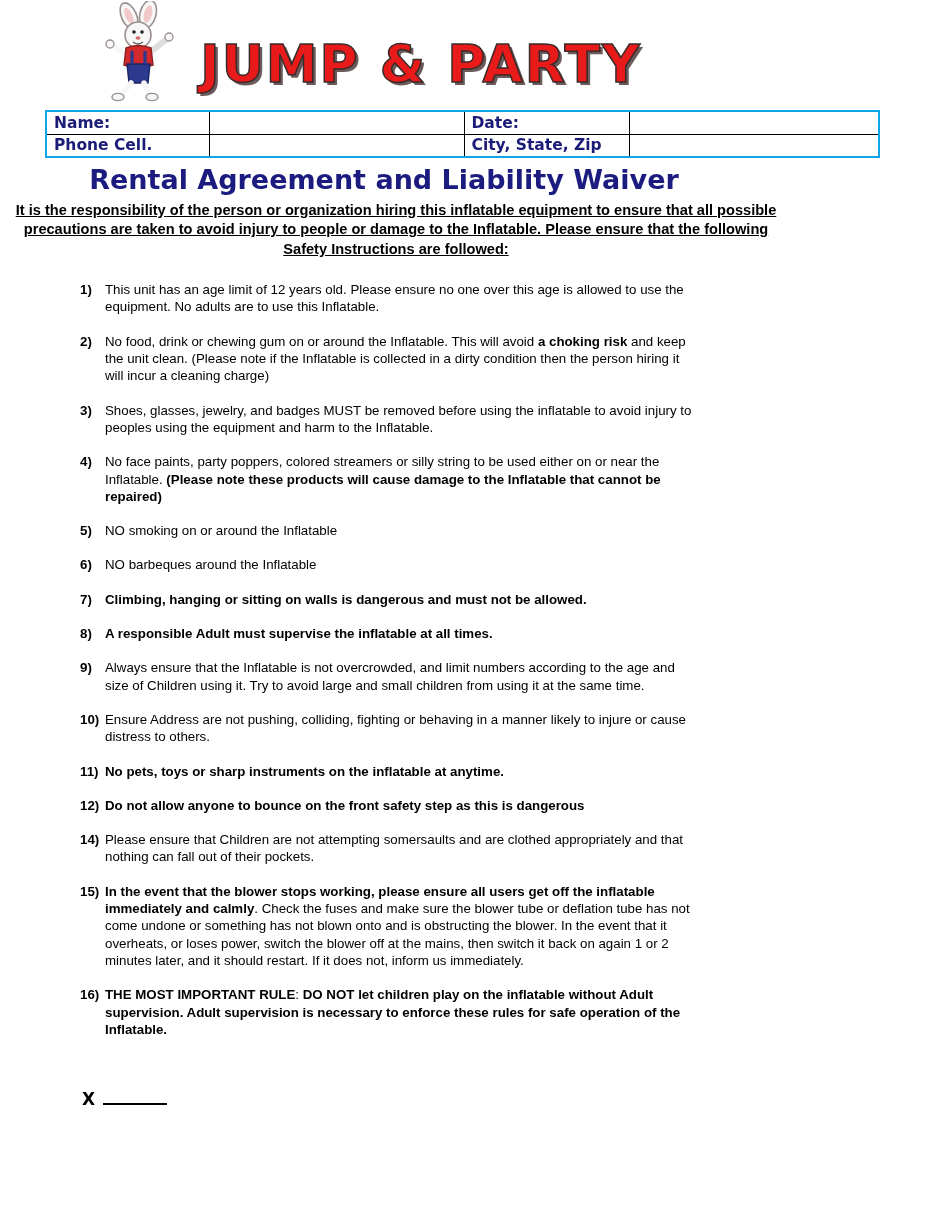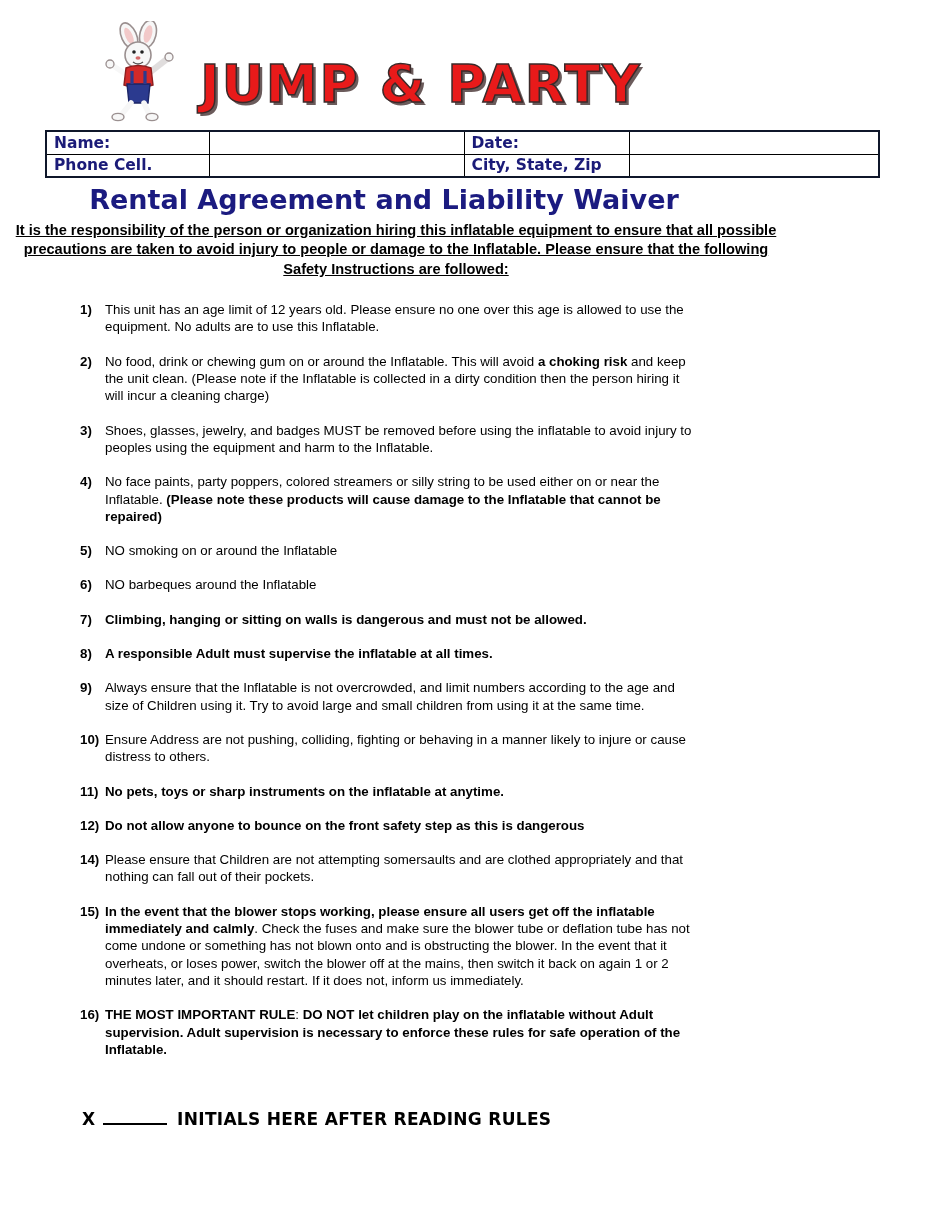--- a/index.html
+++ b/index.html
@@ -4,21 +4,21 @@
 <style>
   * { margin: 0; padding: 0; box-sizing: border-box; }
   html, body { background: #ffffff; }
   body {
     width: 950px;
     min-height: 1230px;
     font-family: "Liberation Sans", sans-serif;
     color: #000000;
     position: relative;
   }
-  .page { width: 768px; min-height: 1230px; padding-top: 20px; }
+  .page { width: 768px; min-height: 1230px; padding-top: 0; }
 
   
   .logo-row {
     display: flex;
     justify-content: center;
     align-items: center;
     height: 106px;
     margin-left: -40px;
   }
   .mascot { width: 110px; height: 104px; margin-right: 4px; flex-shrink: 0; }
@@ -33,21 +33,21 @@
     white-space: nowrap;
     line-height: 1;
     padding-top: 22px;
   }
 
   
   .form-table {
     width: 833px;
     margin: 4px 0 0 45px;
     border-collapse: collapse;
-    border: 2px solid #0f172a;
+    border: 2px solid #0ea5e9;
     table-layout: fixed;
   }
   .form-table td {
     border: 1px solid #000;
     height: 23px;
     font-size: 15.5px;
     font-weight: bold;
     color: #1b1b78;
     padding: 1px 4px 1px 7px;
     vertical-align: middle;
@@ -233,16 +233,15 @@
       </div>
       <div class="rule">
         <span class="rule-num">16)</span>
         <div class="rule-text"><span class="b">THE MOST IMPORTANT RULE</span><span>: </span><span class="b">DO NOT let children play on the inflatable without Adult supervision. Adult supervision is necessary to enforce these rules for safe operation of the Inflatable.</span></div>
       </div>
     </div>
 
   <div class="initials-row">
     <span class="initials-x">X</span>
     <span class="initials-blank"></span>
-    <span class="initials-label">INITIALS HERE AFTER READING RULES</span>
   </div>
 
 </div>
 
 </body></html>

